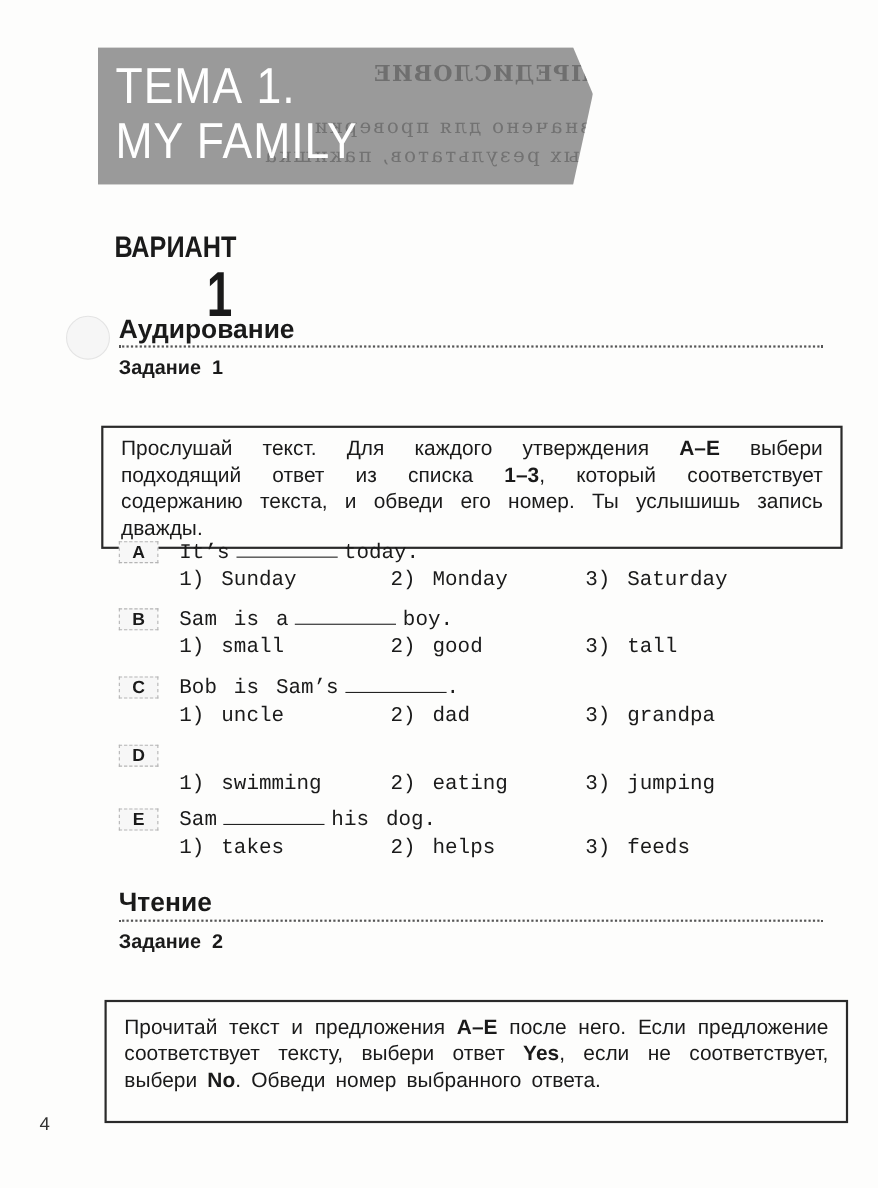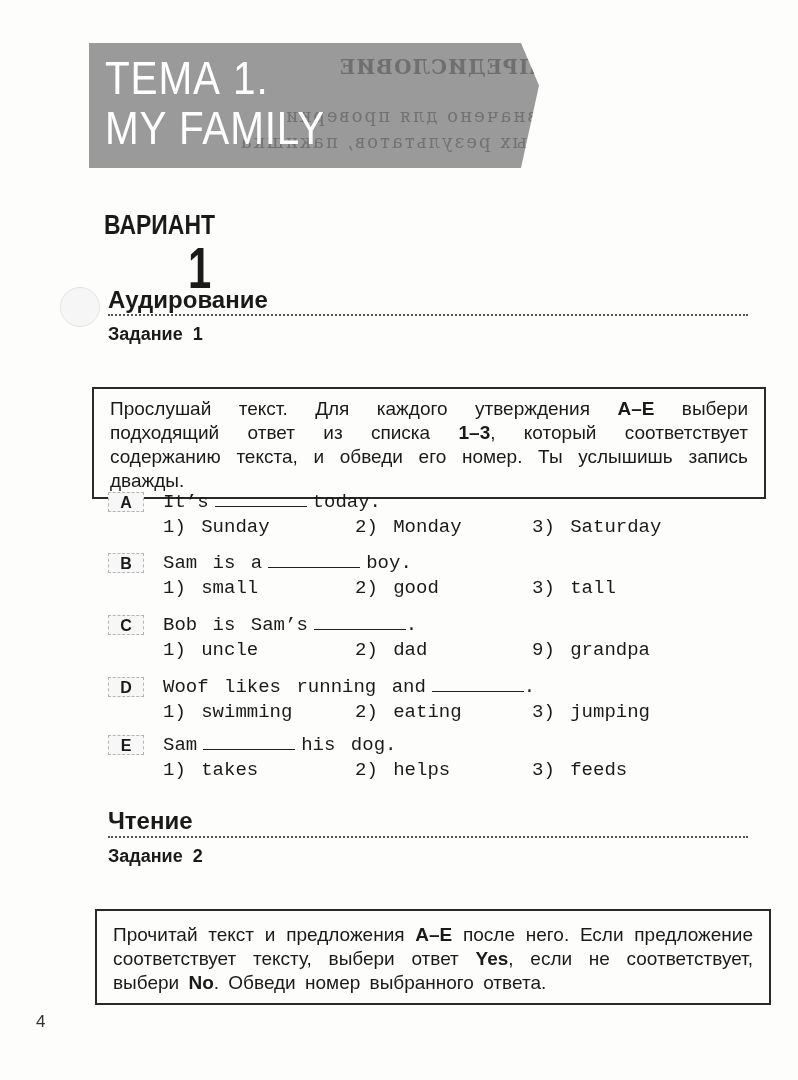--- a/index.html
+++ b/index.html
@@ -123,37 +123,36 @@
       <div class="item-q"><span>Sam is a</span><span class="blank"></span><span>boy.</span></div>
       <div class="opt opt1">1) small</div>
       <div class="opt opt2">2) good</div>
       <div class="opt opt3">3) tall</div>
     </div>
     <div class="item" style="top: 613px; height: 52px;">
       <div class="item-label">C</div>
       <div class="item-q"><span>Bob is Sam’s</span><span class="blank" style="margin-right: 0px;"></span><span>.</span></div>
       <div class="opt opt1">1) uncle</div>
       <div class="opt opt2">2) dad</div>
-      <div class="opt opt3">9) grandpa</div>
+      <div class="opt opt3">3) grandpa</div>
     </div>
     <div class="item" style="top: 675px; height: 52px;">
       <div class="item-label">D</div>
-      <div class="item-q"><span>Woof likes running and</span><span class="blank" style="margin-right: 0px;"></span><span>.</span></div>
       <div class="opt opt1">1) swimming</div>
       <div class="opt opt2">2) eating</div>
       <div class="opt opt3">3) jumping</div>
     </div>
     <div class="item" style="top: 733px; height: 52px;">
       <div class="item-label">E</div>
       <div class="item-q"><span>Sam</span><span class="blank"></span><span>his dog.</span></div>
       <div class="opt opt1">1) takes</div>
       <div class="opt opt2">2) helps</div>
       <div class="opt opt3">3) feeds</div>
     </div>
   </div>
 
 <div class="section-head" style="top:808px;">Чтение</div>
 <div class="dots" style="top:836px;"></div>
 <div class="task-head" style="top:845px;">Задание 2</div>
 
-<div class="instr" id="instr1" style="left:95px; top:881px; width:676px; height:96px; padding-top:12px;"><span>Прочитай текст и предложения </span><b>A–E</b><span> после него. Если предложение соответствует тексту, выбери ответ </span><b>Yes</b><span>, если не соответствует, выбери </span><b>No</b><span>. Обведи номер выбранного ответа.</span></div>
+<div class="instr" id="instr1" style="left:95px; top:881px; width:676px; height:112px; padding-top:12px;"><span>Прочитай текст и предложения </span><b>A–E</b><span> после него. Если предложение соответствует тексту, выбери ответ </span><b>Yes</b><span>, если не соответствует, выбери </span><b>No</b><span>. Обведи номер выбранного ответа.</span></div>
 
 <div class="page-num">4</div>
 
 </body></html>

